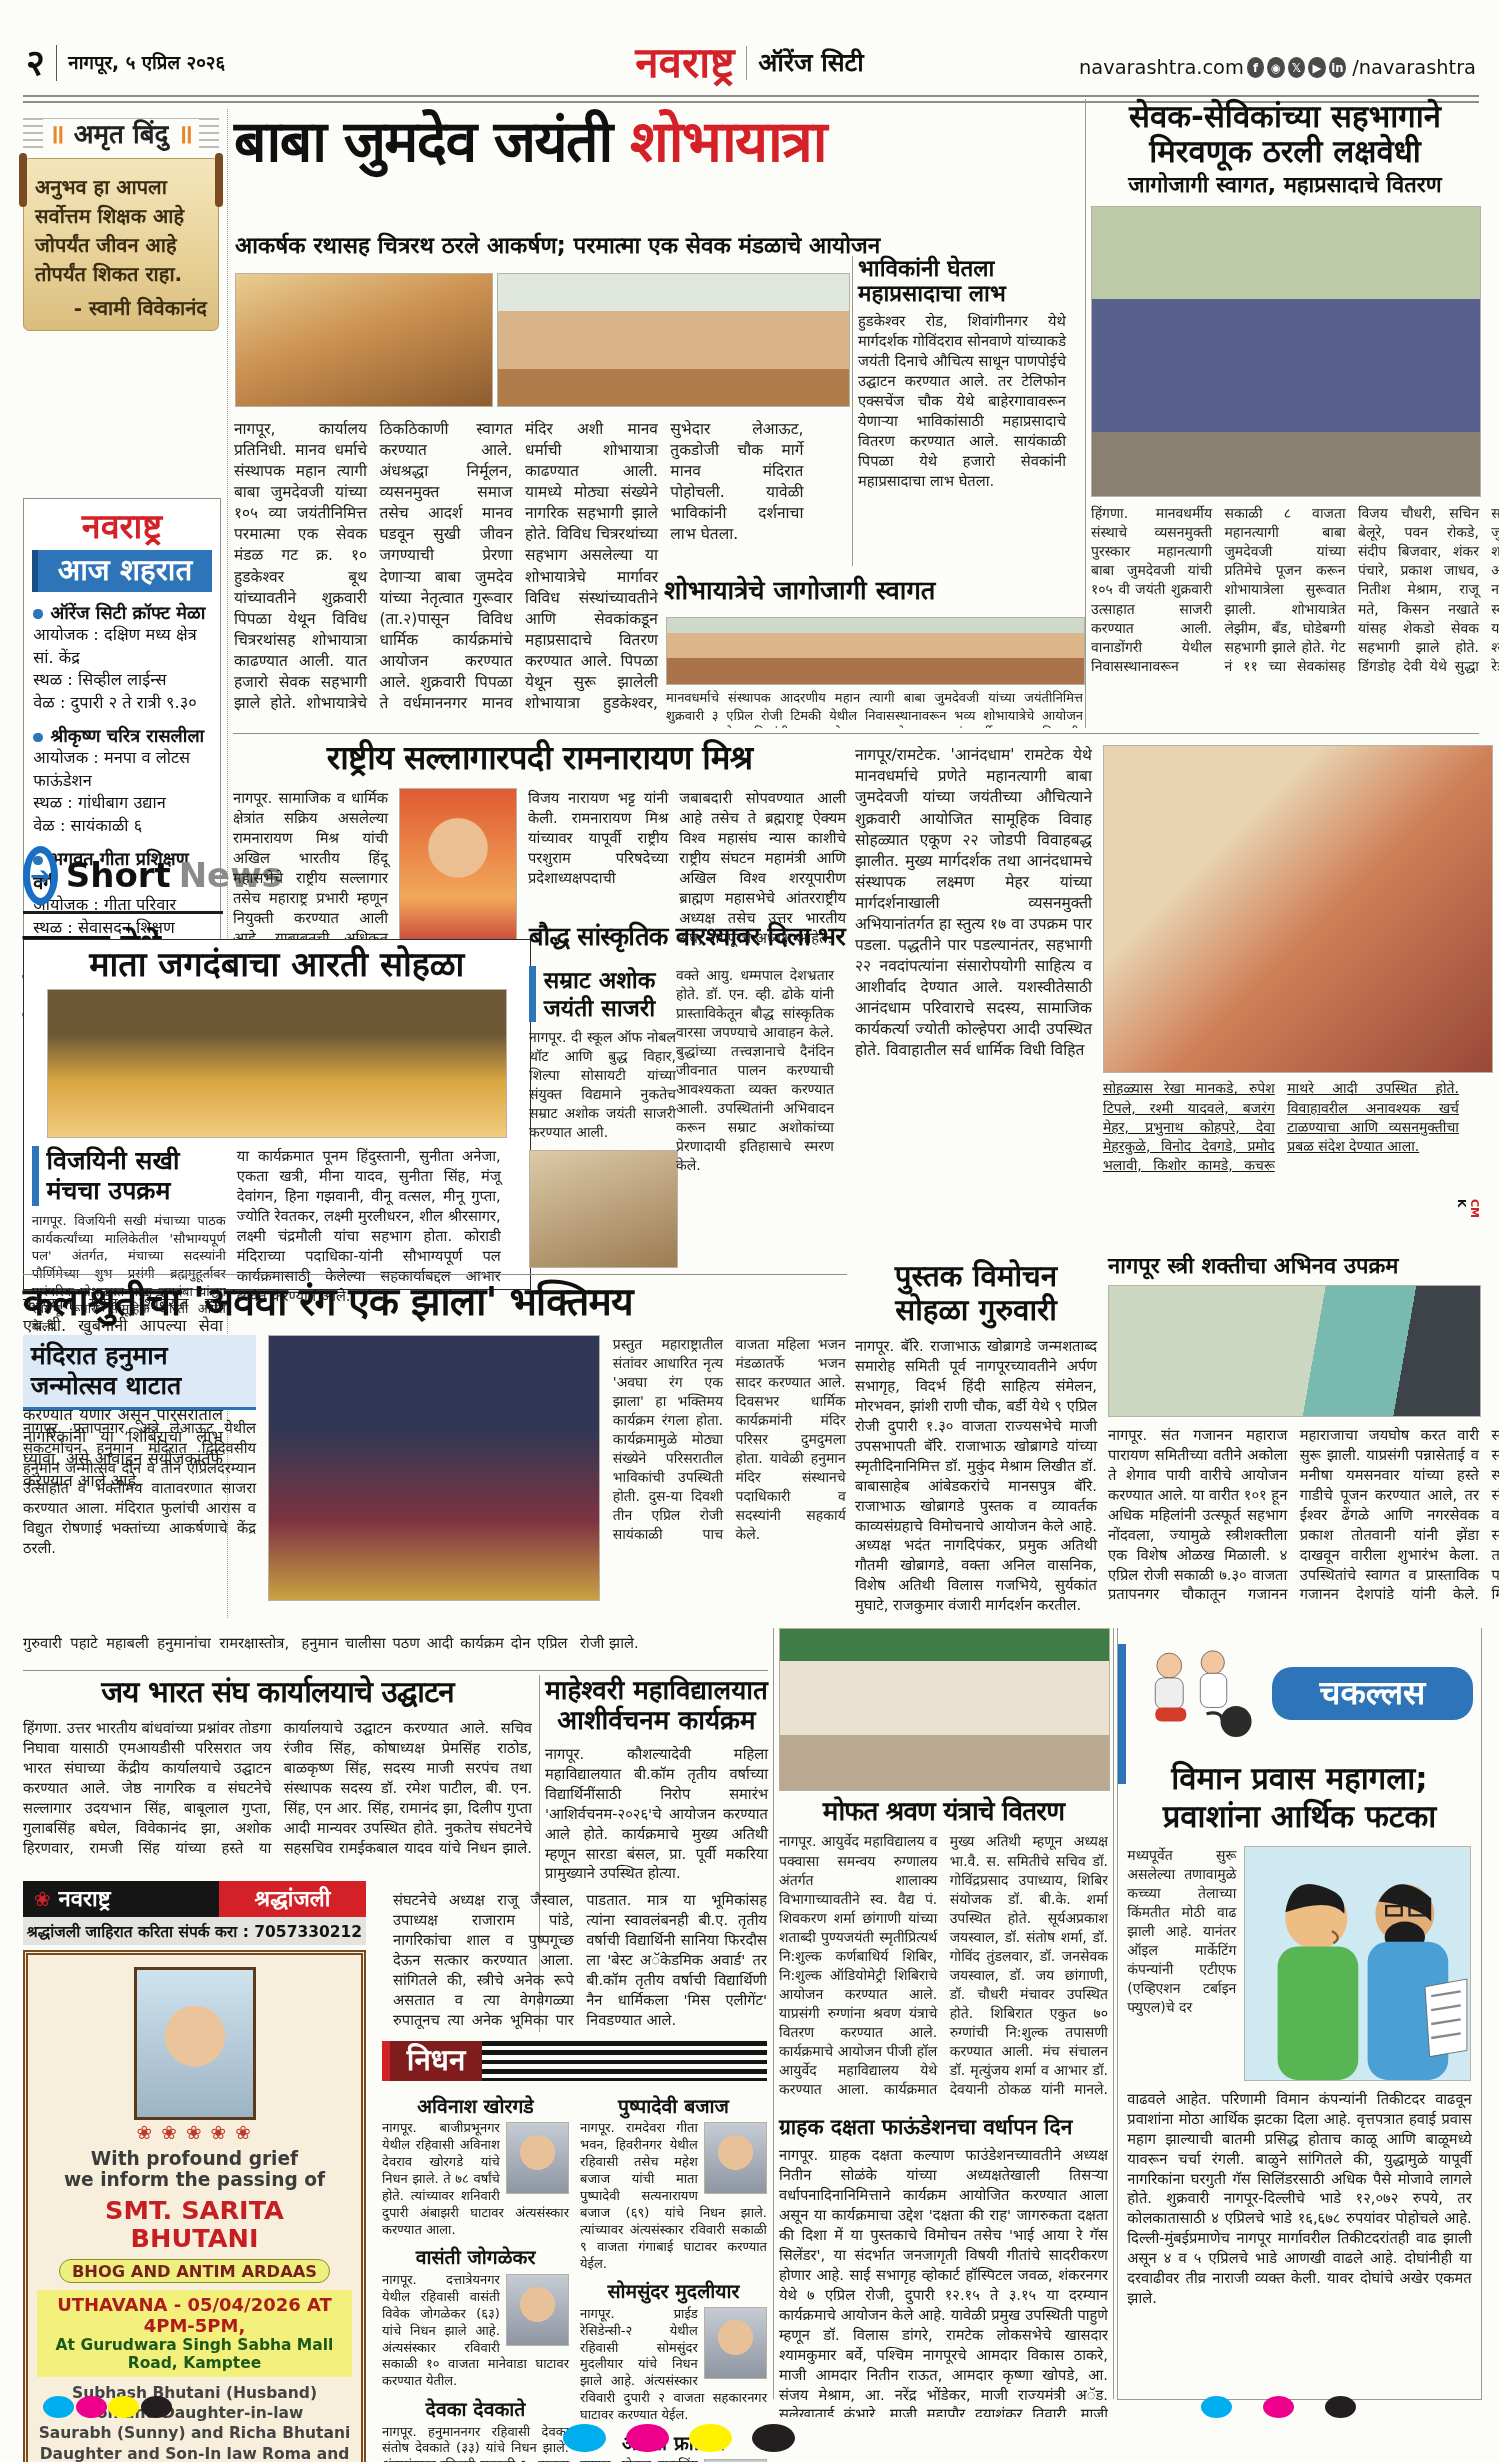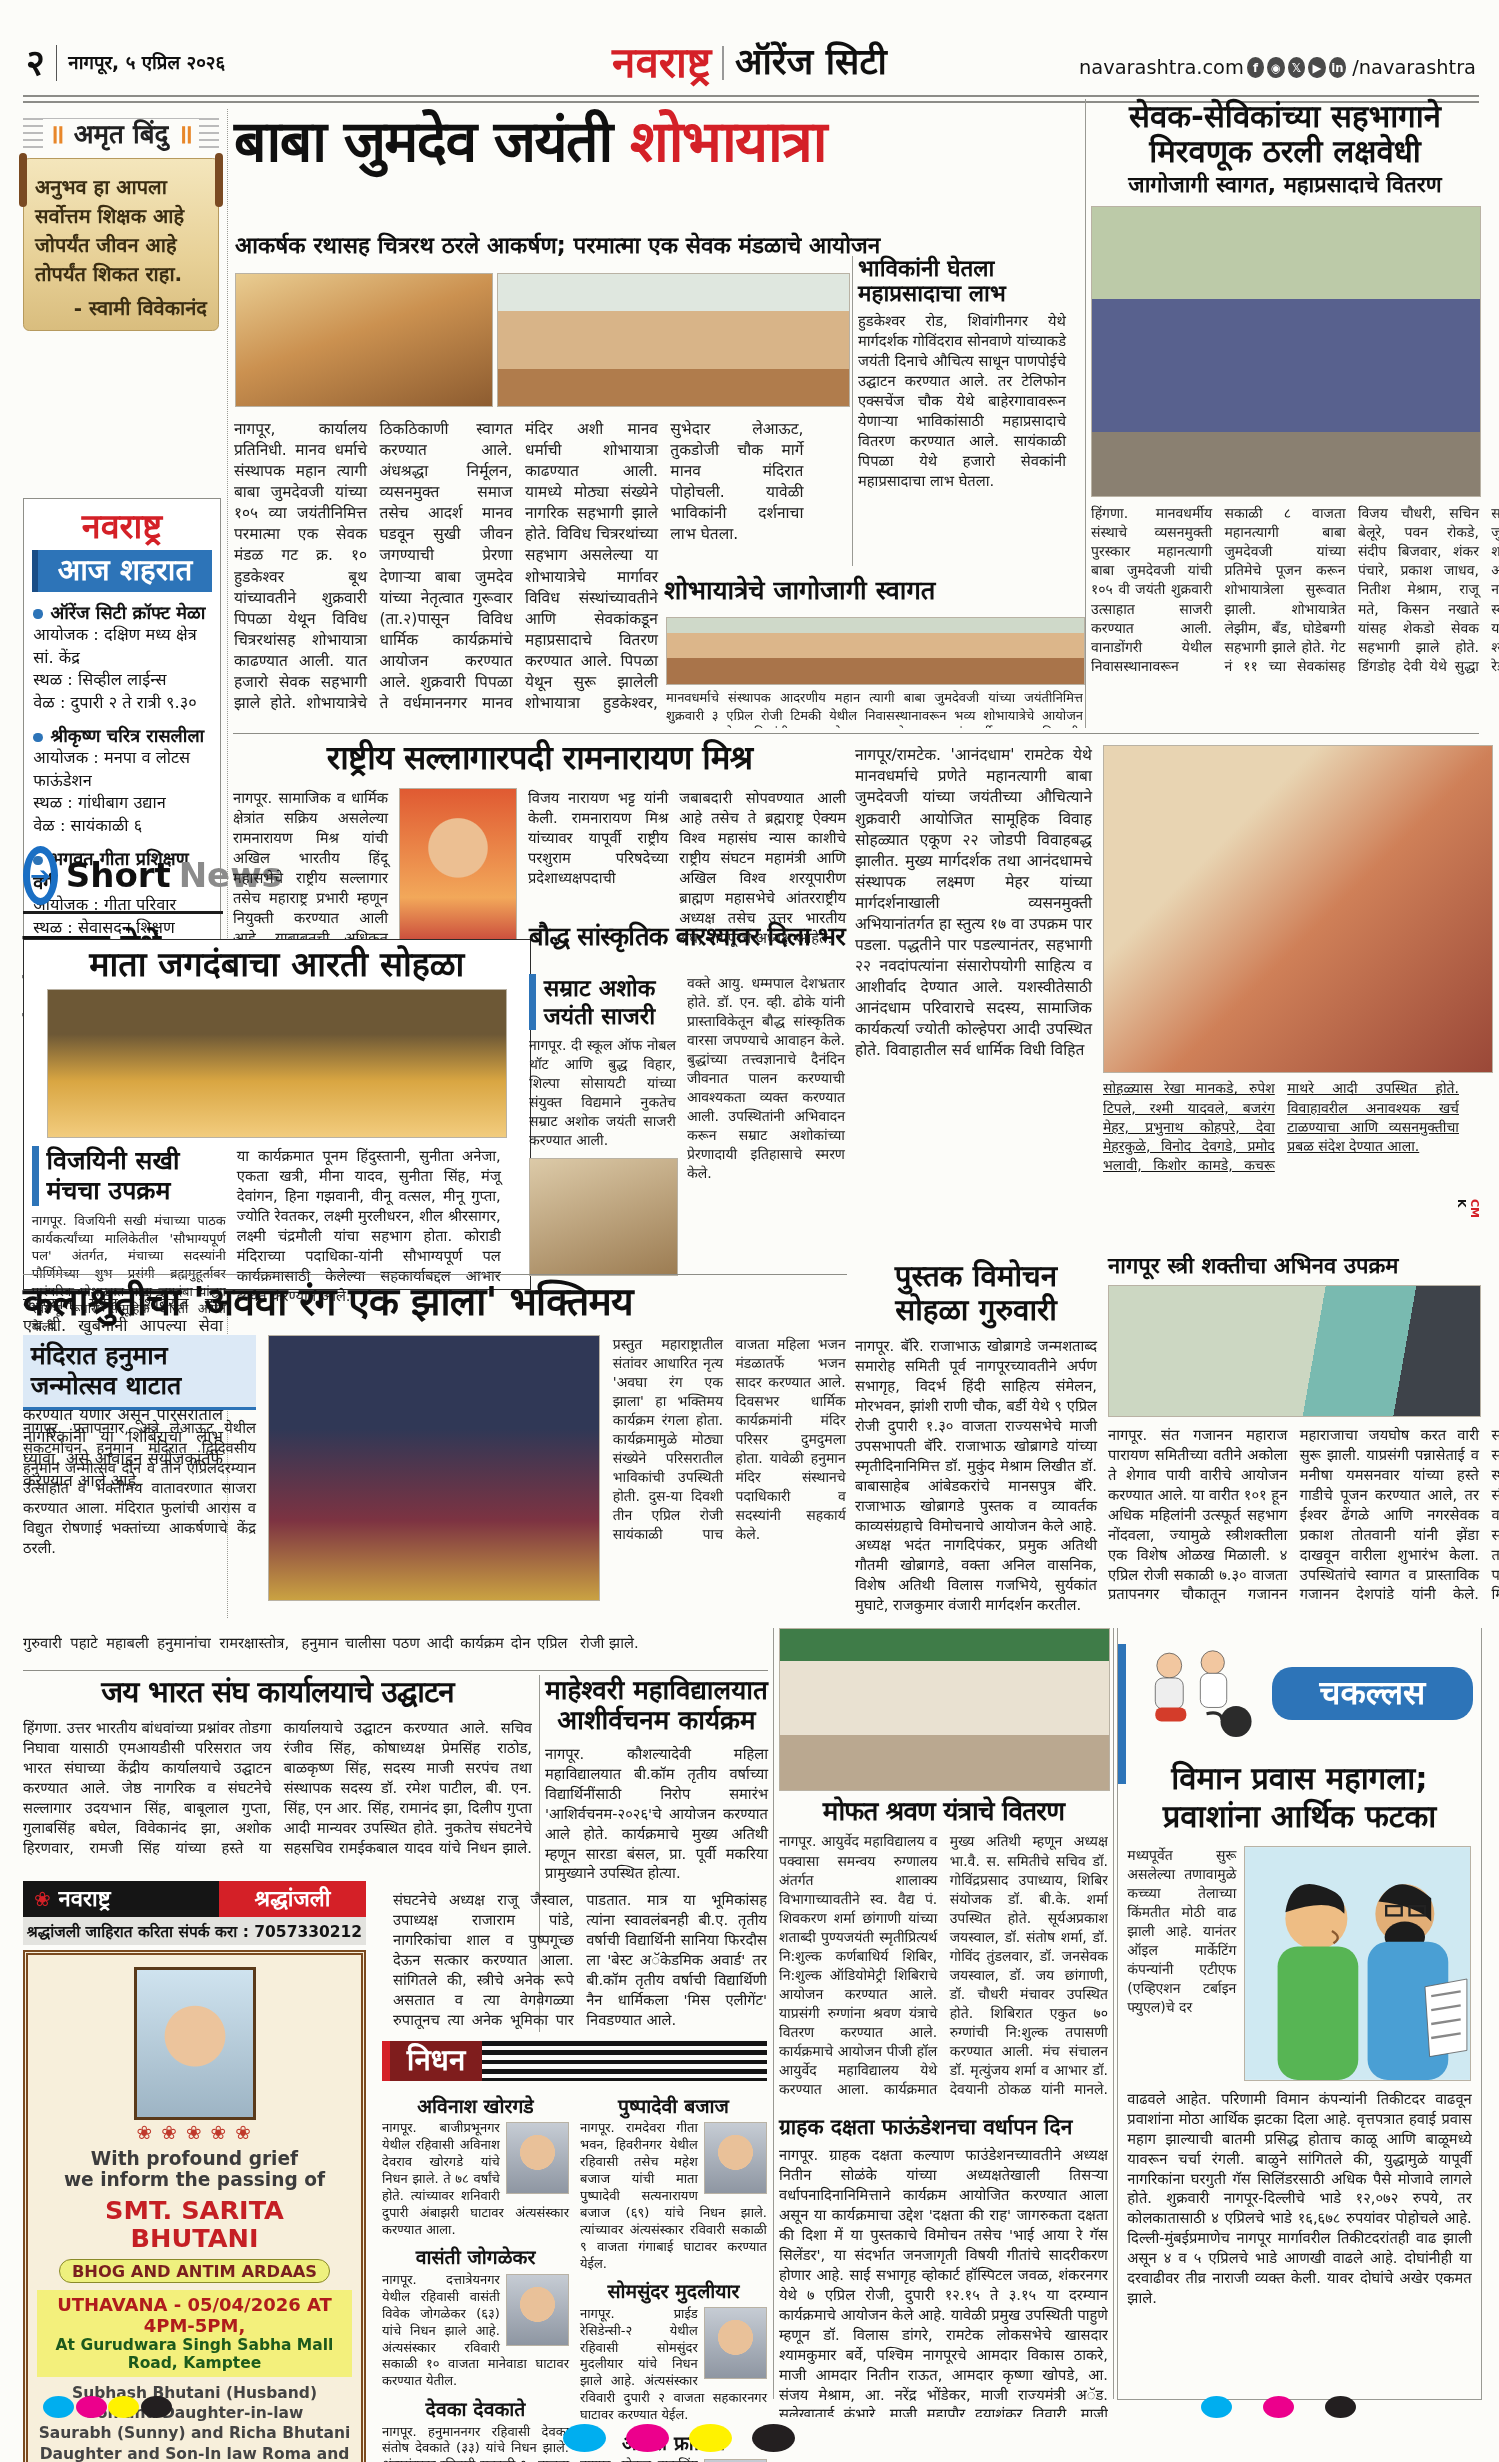--- a/index.html
+++ b/index.html
@@ -50,21 +50,21 @@
 <div id="paper">
 
   <div class="abs" style="left:26px;top:43px;display:flex;align-items:center;gap:11px;">
     <span class="hl" style="font-size:36px;">२</span>
     <span style="width:1.6px;height:36px;background:#555;"></span>
     <span class="hl" style="font-size:18.6px;">नागपूर, ५ एप्रिल २०२६</span>
   </div>
   <div class="abs" style="left:0;top:39px;width:1499px;display:flex;justify-content:center;align-items:center;gap:11px;">
     <span class="hl red" style="font-size:42px;">नवराष्ट्र</span>
     <span style="width:1.6px;height:34px;background:#999;"></span>
-    <span class="hl" style="font-size:36px;">ऑरेंज सिटी</span>
+    <span class="hl" style="font-size:25px;">ऑरेंज सिटी</span>
   </div>
   <div class="abs" style="left:1079px;top:56px;width:397px;display:flex;justify-content:flex-end;align-items:center;font-size:19.4px;">
     <span>navarashtra.com</span>
     <span class="icn">f</span>
     <span class="icn">◉</span>
     <span class="icn">𝕏</span>
     <span class="icn">▶</span>
     <span class="icn">in</span>
     <span style="margin-left:6.2px;">/navarashtra</span>
   </div>
@@ -186,21 +186,21 @@
       <div style="width:194px;">
         <div class="leftblue hl" style="font-size:25px;line-height:1.2;">विजयिनी सखी मंचचा उपक्रम</div>
         <div class="body" style="font-size:13px;margin-top:6.2px;">नागपूर. विजयिनी सखी मंचाच्या पाठक कार्यकर्त्यांच्या मालिकेतील 'सौभाग्यपूर्ण पल' अंतर्गत, मंचाच्या सदस्यांनी पौर्णिमेच्या शुभ प्रसंगी ब्रह्ममुहूर्तावर पारंपरिक पोशाखात माता जगदंबा यांच्या स्वयंभू रूपास सामूहिक आरती अर्पित केली.</div>
       </div>
       <div class="body" style="width:264px;font-size:14.7px;">या कार्यक्रमात पूनम हिंदुस्तानी, सुनीता अनेजा, एकता खत्री, मीना यादव, सुनीता सिंह, मंजू देवांगन, हिना गझवानी, वीनू वत्सल, मीनू गुप्ता, ज्योति रेवतकर, लक्ष्मी मुरलीधरन, शील श्रीरसागर, लक्ष्मी चंद्रमौली यांचा सहभाग होता. कोराडी मंदिराच्या पदाधिका-यांनी सौभाग्यपूर्ण पल कार्यक्रमासाठी केलेल्या सहकार्याबद्दल आभार व्यक्त करण्यात आले.</div>
     </div>
   </div>
 
   <div class="abs" style="left:529px;top:922px;width:317px;">
     <div class="hl" style="font-size:25.6px;letter-spacing:-0.8px;white-space:nowrap;">बौद्ध सांस्कृतिक वारश्यावर दिला भर</div>
-    <div style="display:flex;gap:11px;margin-top:23px;">
+    <div style="display:flex;margin-top:15px;">
       <div style="width:147px;">
         <div class="leftblue hl" style="font-size:23px;line-height:1.22;">सम्राट अशोक जयंती साजरी</div>
         <div class="body" style="font-size:14px;margin-top:6.2px;">नागपूर. दी स्कूल ऑफ नोबल थॉट आणि बुद्ध विहार, शिल्पा सोसायटी यांच्या संयुक्त विद्यमाने नुकतेच सम्राट अशोक जयंती साजरी करण्यात आली.</div>
         <div class="photo ph-monk" style="width:147px;height:116px;margin-top:7.8px;"></div>
       </div>
       <div class="body" style="width:158px;font-size:14px;">वक्ते आयु. धम्मपाल देशभ्रतार होते. डॉ. एन. व्ही. ढोके यांनी प्रास्ताविकेतून बौद्ध सांस्कृतिक वारसा जपण्याचे आवाहन केले. बुद्धांच्या तत्त्वज्ञानाचे दैनंदिन जीवनात पालन करण्याची आवश्यकता व्यक्त करण्यात आली. उपस्थितांनी अभिवादन करून सम्राट अशोकांच्या प्रेरणादायी इतिहासाचे स्मरण केले.</div>
     </div>
   </div>
 
   <div class="abs hline" style="left:23px;top:1274px;width:824px;"></div>

